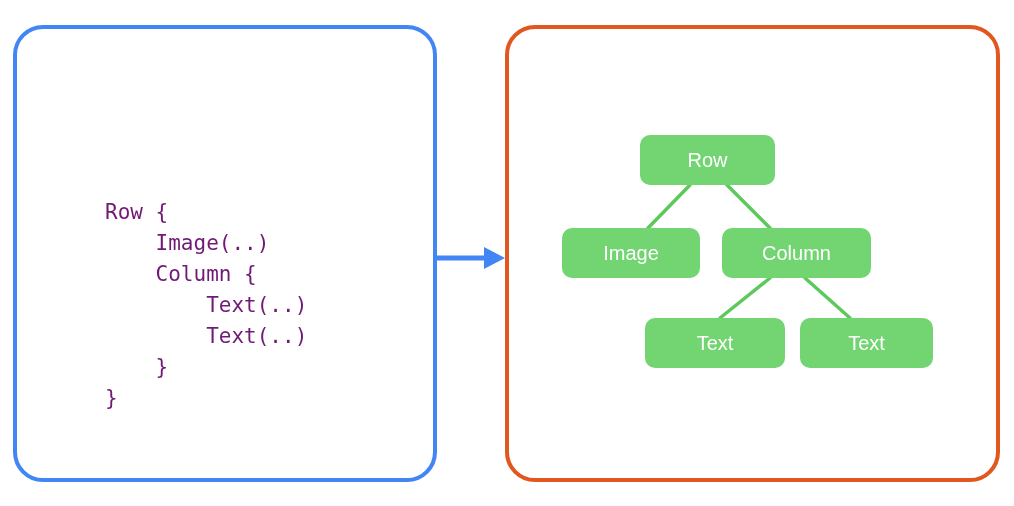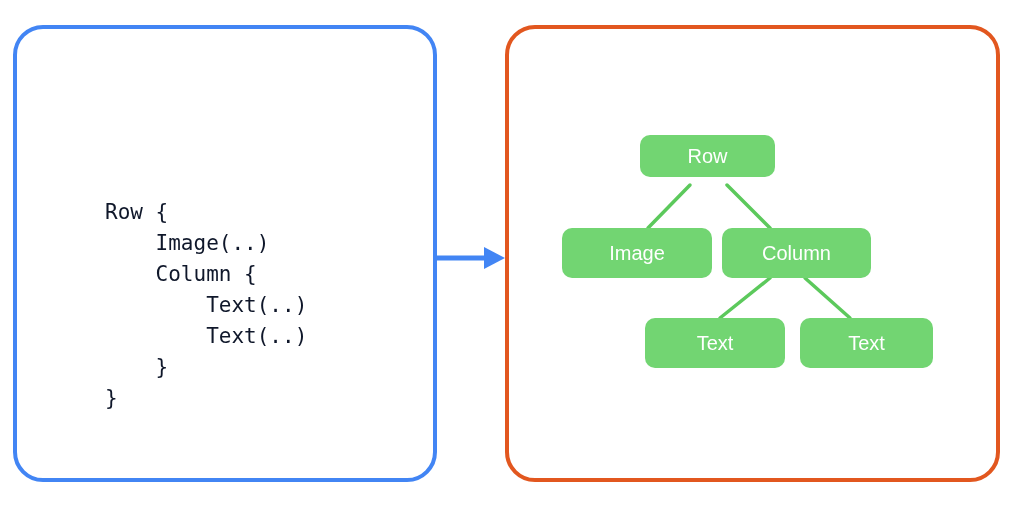--- a/index.html
+++ b/index.html
@@ -40,21 +40,21 @@
 
   
   #code-block {
     position: absolute;
     left: 88px;
     top: 168px;
     margin: 0;
     font-family: "DejaVu Sans Mono", "Liberation Mono", monospace;
     font-size: 21px;
     line-height: 31px;
-    color: #0f172a;
+    color: #701a75;
     white-space: pre;
     letter-spacing: 0px;
   }
 
   
   #arrow {
     position: absolute;
     left: 432px;
     top: 240px;
     width: 80px;
@@ -83,22 +83,22 @@
     border-radius: 10px;
     color: #ffffff;
     font-family: "Liberation Sans", sans-serif;
     font-size: 20px;
     display: flex;
     align-items: center;
     justify-content: center;
     line-height: 1;
   }
   
-  #node-row    { left: 135px; top: 110px; width: 135px; height: 42px; }
-  #node-image  { left:  57px; top: 203px; width: 150px; height: 50px; }
+  #node-row    { left: 135px; top: 110px; width: 135px; height: 50px; }
+  #node-image  { left:  57px; top: 203px; width: 138px; height: 50px; }
   #node-column { left: 217px; top: 203px; width: 149px; height: 50px; }
   #node-text-1 { left: 140px; top: 293px; width: 140px; height: 50px; }
   #node-text-2 { left: 295px; top: 293px; width: 133px; height: 50px; }
 </style>
 </head>
 <body>
 
 <div id="canvas">
 
   <div class="panel" id="code-panel">

